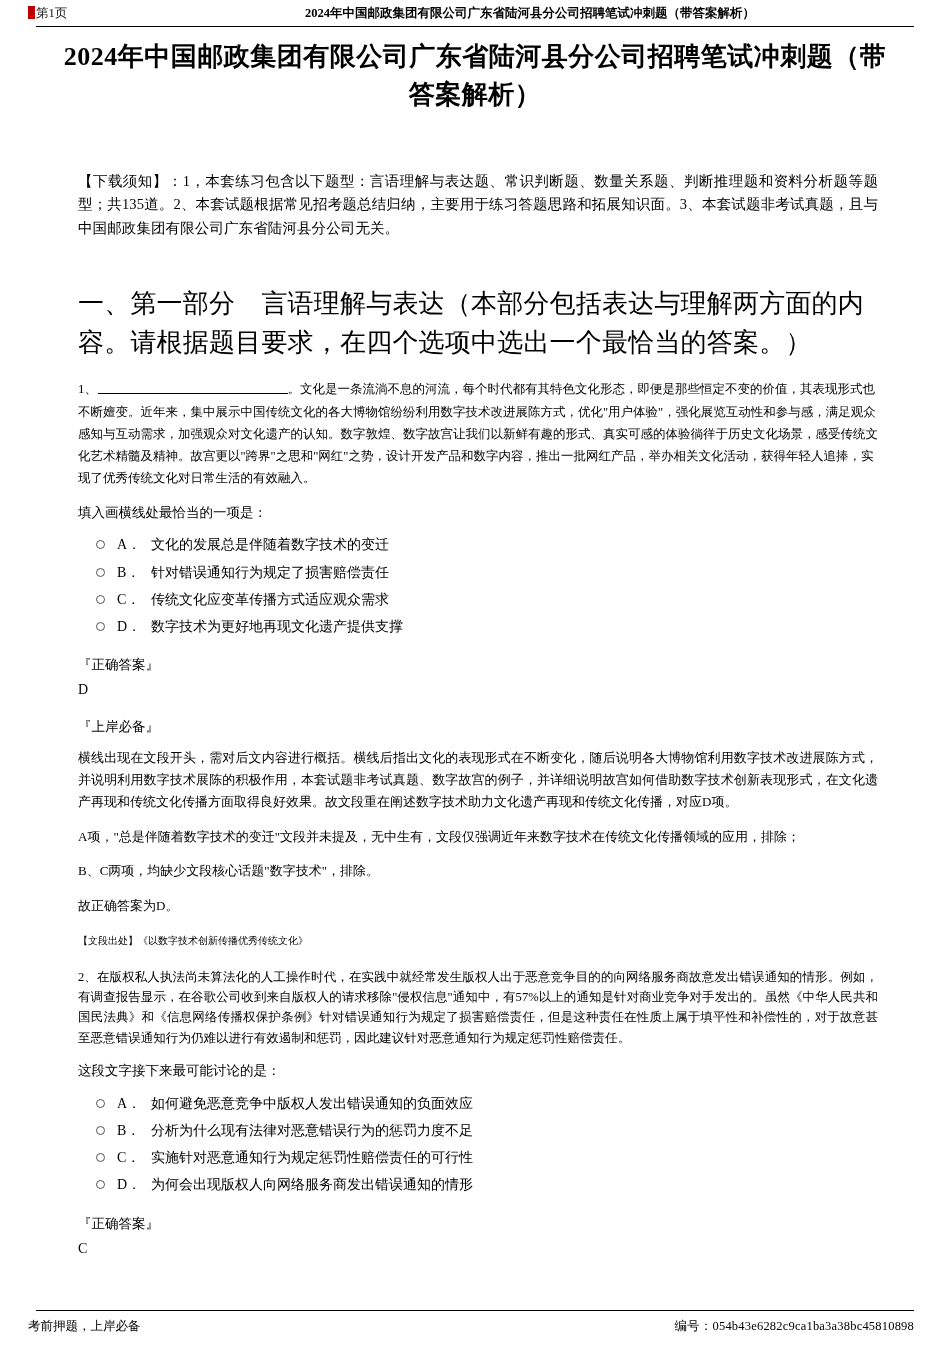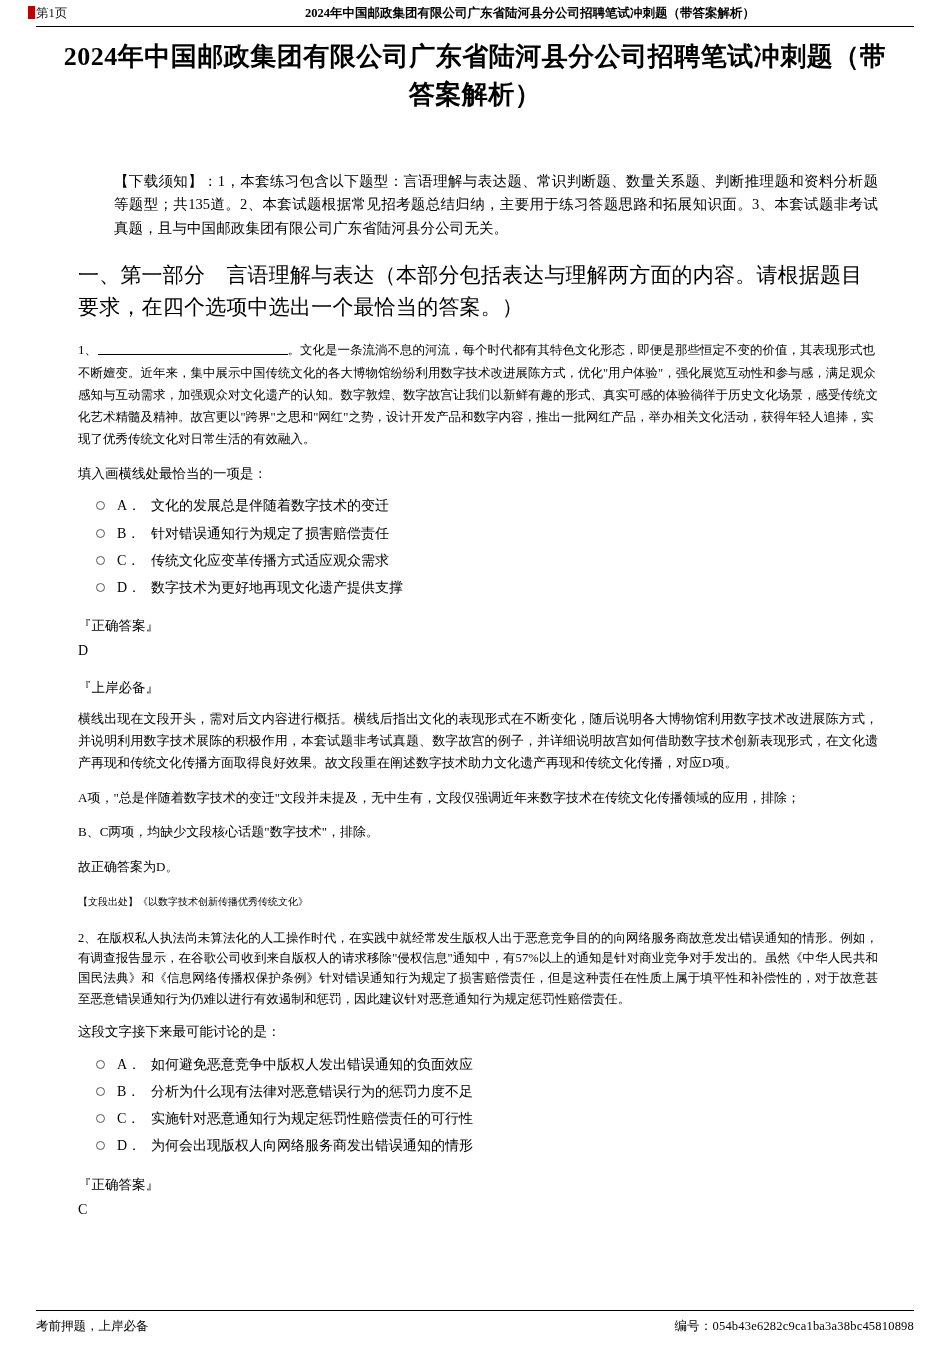--- a/index.html
+++ b/index.html
@@ -74,26 +74,25 @@
     top: 170px;
     left: 78px;
     width: 800px;
   }
   p { margin: 0; }
   .notice {
     font-size: 14.5px;
     line-height: 1.62;
     text-align: justify;
     letter-spacing: 0.1px;
-    margin-left: 36px;
   }
   .section-head {
-    font-size: 21px;
+    font-size: 26px;
     line-height: 1.5;
-    margin-top: 20px;
+    margin-top: 44px;
     letter-spacing: 0.2px;
   }
   .q-body {
     font-size: 12.5px;
     line-height: 1.62;
     text-align: justify;
     margin-top: 18px;
     letter-spacing: 0.05px;
   }
   .q-num-line {
@@ -157,21 +156,21 @@
     line-height: 1.6;
   }
   
   .rule-bottom {
     position: absolute;
     bottom: 34px; left: 36px; right: 36px;
     border-top: 1px solid #000;
   }
   .footer {
     position: absolute;
-    bottom: 10px; left: 36px; right: 36px;
+    bottom: 10px; left: 28px; right: 36px;
     display: flex;
     justify-content: space-between;
     align-items: flex-end;
     font-size: 12.5px;
   }
   .footer-right { letter-spacing: 0.2px; }
 </style>
 </head>
 <body>
 

